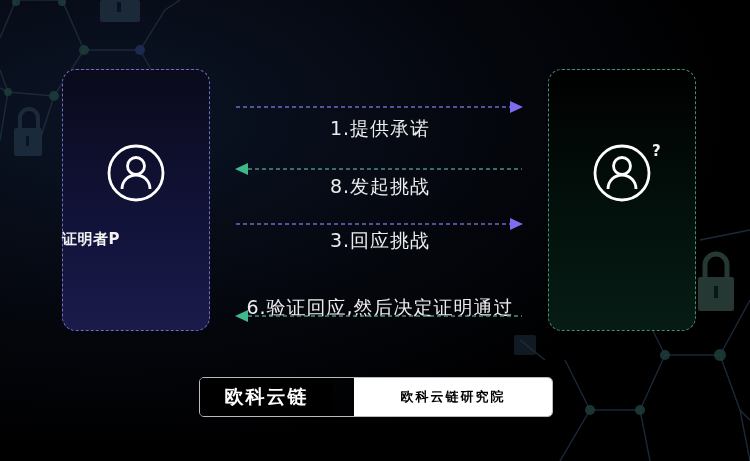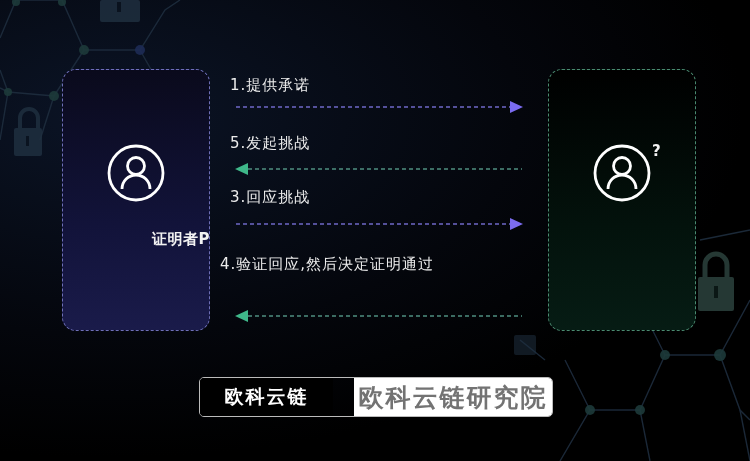--- a/index.html
+++ b/index.html
@@ -9,27 +9,27 @@
     background: radial-gradient(ellipse at 15% 25%, #0b1426 0%, #04060c 45%, #000 70%),
                 radial-gradient(ellipse at 90% 80%, #0a1224 0%, transparent 60%);
     overflow: hidden; }
   .bg-svg { position: absolute; left: 0; top: 0; width: 750px; height: 461px; }
   .card { position: absolute; border-radius: 14px; border: 1.5px dashed; }
   .card-p { left: 62px; top: 69px; width: 148px; height: 262px; border-color: #6e6fb8;
     background: linear-gradient(180deg, #0a0a1c 0%, #12133a 60%, #1a1b4a 100%); }
   .card-v { left: 548px; top: 69px; width: 148px; height: 262px; border-color: #4a8a70;
     background: linear-gradient(180deg, #000 0%, #03120c 60%, #061c14 100%); }
   .avatar { position: absolute; width: 58px; height: 58px; }
-  .card-label { position: absolute; width: 148px; text-align: right; font-size: 15px; font-weight: bold; color: #f2f2f2; letter-spacing: 0.5px; }
+  .card-label { position: absolute; width: 148px; text-align: left; font-size: 15px; font-weight: bold; color: #f2f2f2; letter-spacing: 0.5px; }
   .qmark { position: absolute; font-size: 15px; font-weight: bold; color: #f2f2f2; }
-  .step { position: absolute; font-size: 15px; color: #ececec; text-align: left; letter-spacing: 1px; }
+  .step { position: absolute; font-size: 19px; color: #ececec; text-align: center; letter-spacing: 1px; margin-top: 40px; }
   .arrow { position: absolute; height: 12px; }
   .footer { position: absolute; left: 199px; top: 377px; width: 354px; height: 40px; border: 1.5px solid #bbb; border-radius: 5px; overflow: hidden; display: flex; justify-content: center; }
   .footer-left { width: 133px; background: #000; color: #fff; font-size: 19px; font-weight: bold; display: flex; align-items: center; justify-content: center; letter-spacing: 2px; }
-  .footer-right { flex: 1; background: #fff; color: #737373; font-size: 25px; font-weight: bold; display: flex; align-items: center; justify-content: center; letter-spacing: 2px; margin-left: 21px; }
+  .footer-right { flex: 1; background: #fff; color: #000000; font-size: 13px; font-weight: bold; display: flex; align-items: center; justify-content: center; letter-spacing: 2px; margin-left: 21px; }
 </style>
 </head>
 <body>
 
 <div class="canvas">
 
   <svg class="bg-svg" viewBox="0 0 750 461">
     <g stroke="#1e2d3e" stroke-width="1.4" fill="none" opacity="0.9">
       <polyline points="0,38 16,0"></polyline>
       <polyline points="16,0 62,0"></polyline>
@@ -97,33 +97,33 @@
     </svg>
     <div class="qmark" style="left:103px; top:72px;">?</div>
   </div>
 
   <div class="step" style="left:230px; top:76px; width:300px;">1.提供承诺</div>
   <svg class="arrow" style="left:234px; top:101px; width:290px;" viewBox="0 0 290 12">
     <line x1="2" y1="6" x2="276" y2="6" stroke="#6f68c8" stroke-width="1.6" stroke-dasharray="4 3"></line>
     <polygon points="276,0 289,6 276,12" fill="#7b6cf0"></polygon>
   </svg>
 
-  <div class="step" style="left:230px; top:134px; width:300px;">5.发起挑战</div>
+  <div class="step" style="left:230px; top:134px; width:300px;">8.发起挑战</div>
   <svg class="arrow" style="left:234px; top:163px; width:290px;" viewBox="0 0 290 12">
     <line x1="14" y1="6" x2="288" y2="6" stroke="#4f8f80" stroke-width="1.6" stroke-dasharray="4 3"></line>
     <polygon points="14,0 1,6 14,12" fill="#3fb88a"></polygon>
   </svg>
 
   <div class="step" style="left:230px; top:188px; width:300px;">3.回应挑战</div>
   <svg class="arrow" style="left:234px; top:218px; width:290px;" viewBox="0 0 290 12">
     <line x1="2" y1="6" x2="276" y2="6" stroke="#6f68c8" stroke-width="1.6" stroke-dasharray="4 3"></line>
     <polygon points="276,0 289,6 276,12" fill="#7b6cf0"></polygon>
   </svg>
 
-  <div class="step" style="left:220px; top:255px; width:320px;">4.验证回应,然后决定证明通过</div>
+  <div class="step" style="left:220px; top:255px; width:320px;">6.验证回应,然后决定证明通过</div>
   <svg class="arrow" style="left:234px; top:310px; width:290px;" viewBox="0 0 290 12">
     <line x1="14" y1="6" x2="288" y2="6" stroke="#4f8f80" stroke-width="1.6" stroke-dasharray="4 3"></line>
     <polygon points="14,0 1,6 14,12" fill="#3fb88a"></polygon>
   </svg>
 
   <div class="footer">
     <div class="footer-left">欧科云链</div>
     <div class="footer-right">欧科云链研究院</div>
   </div>
 </div>

